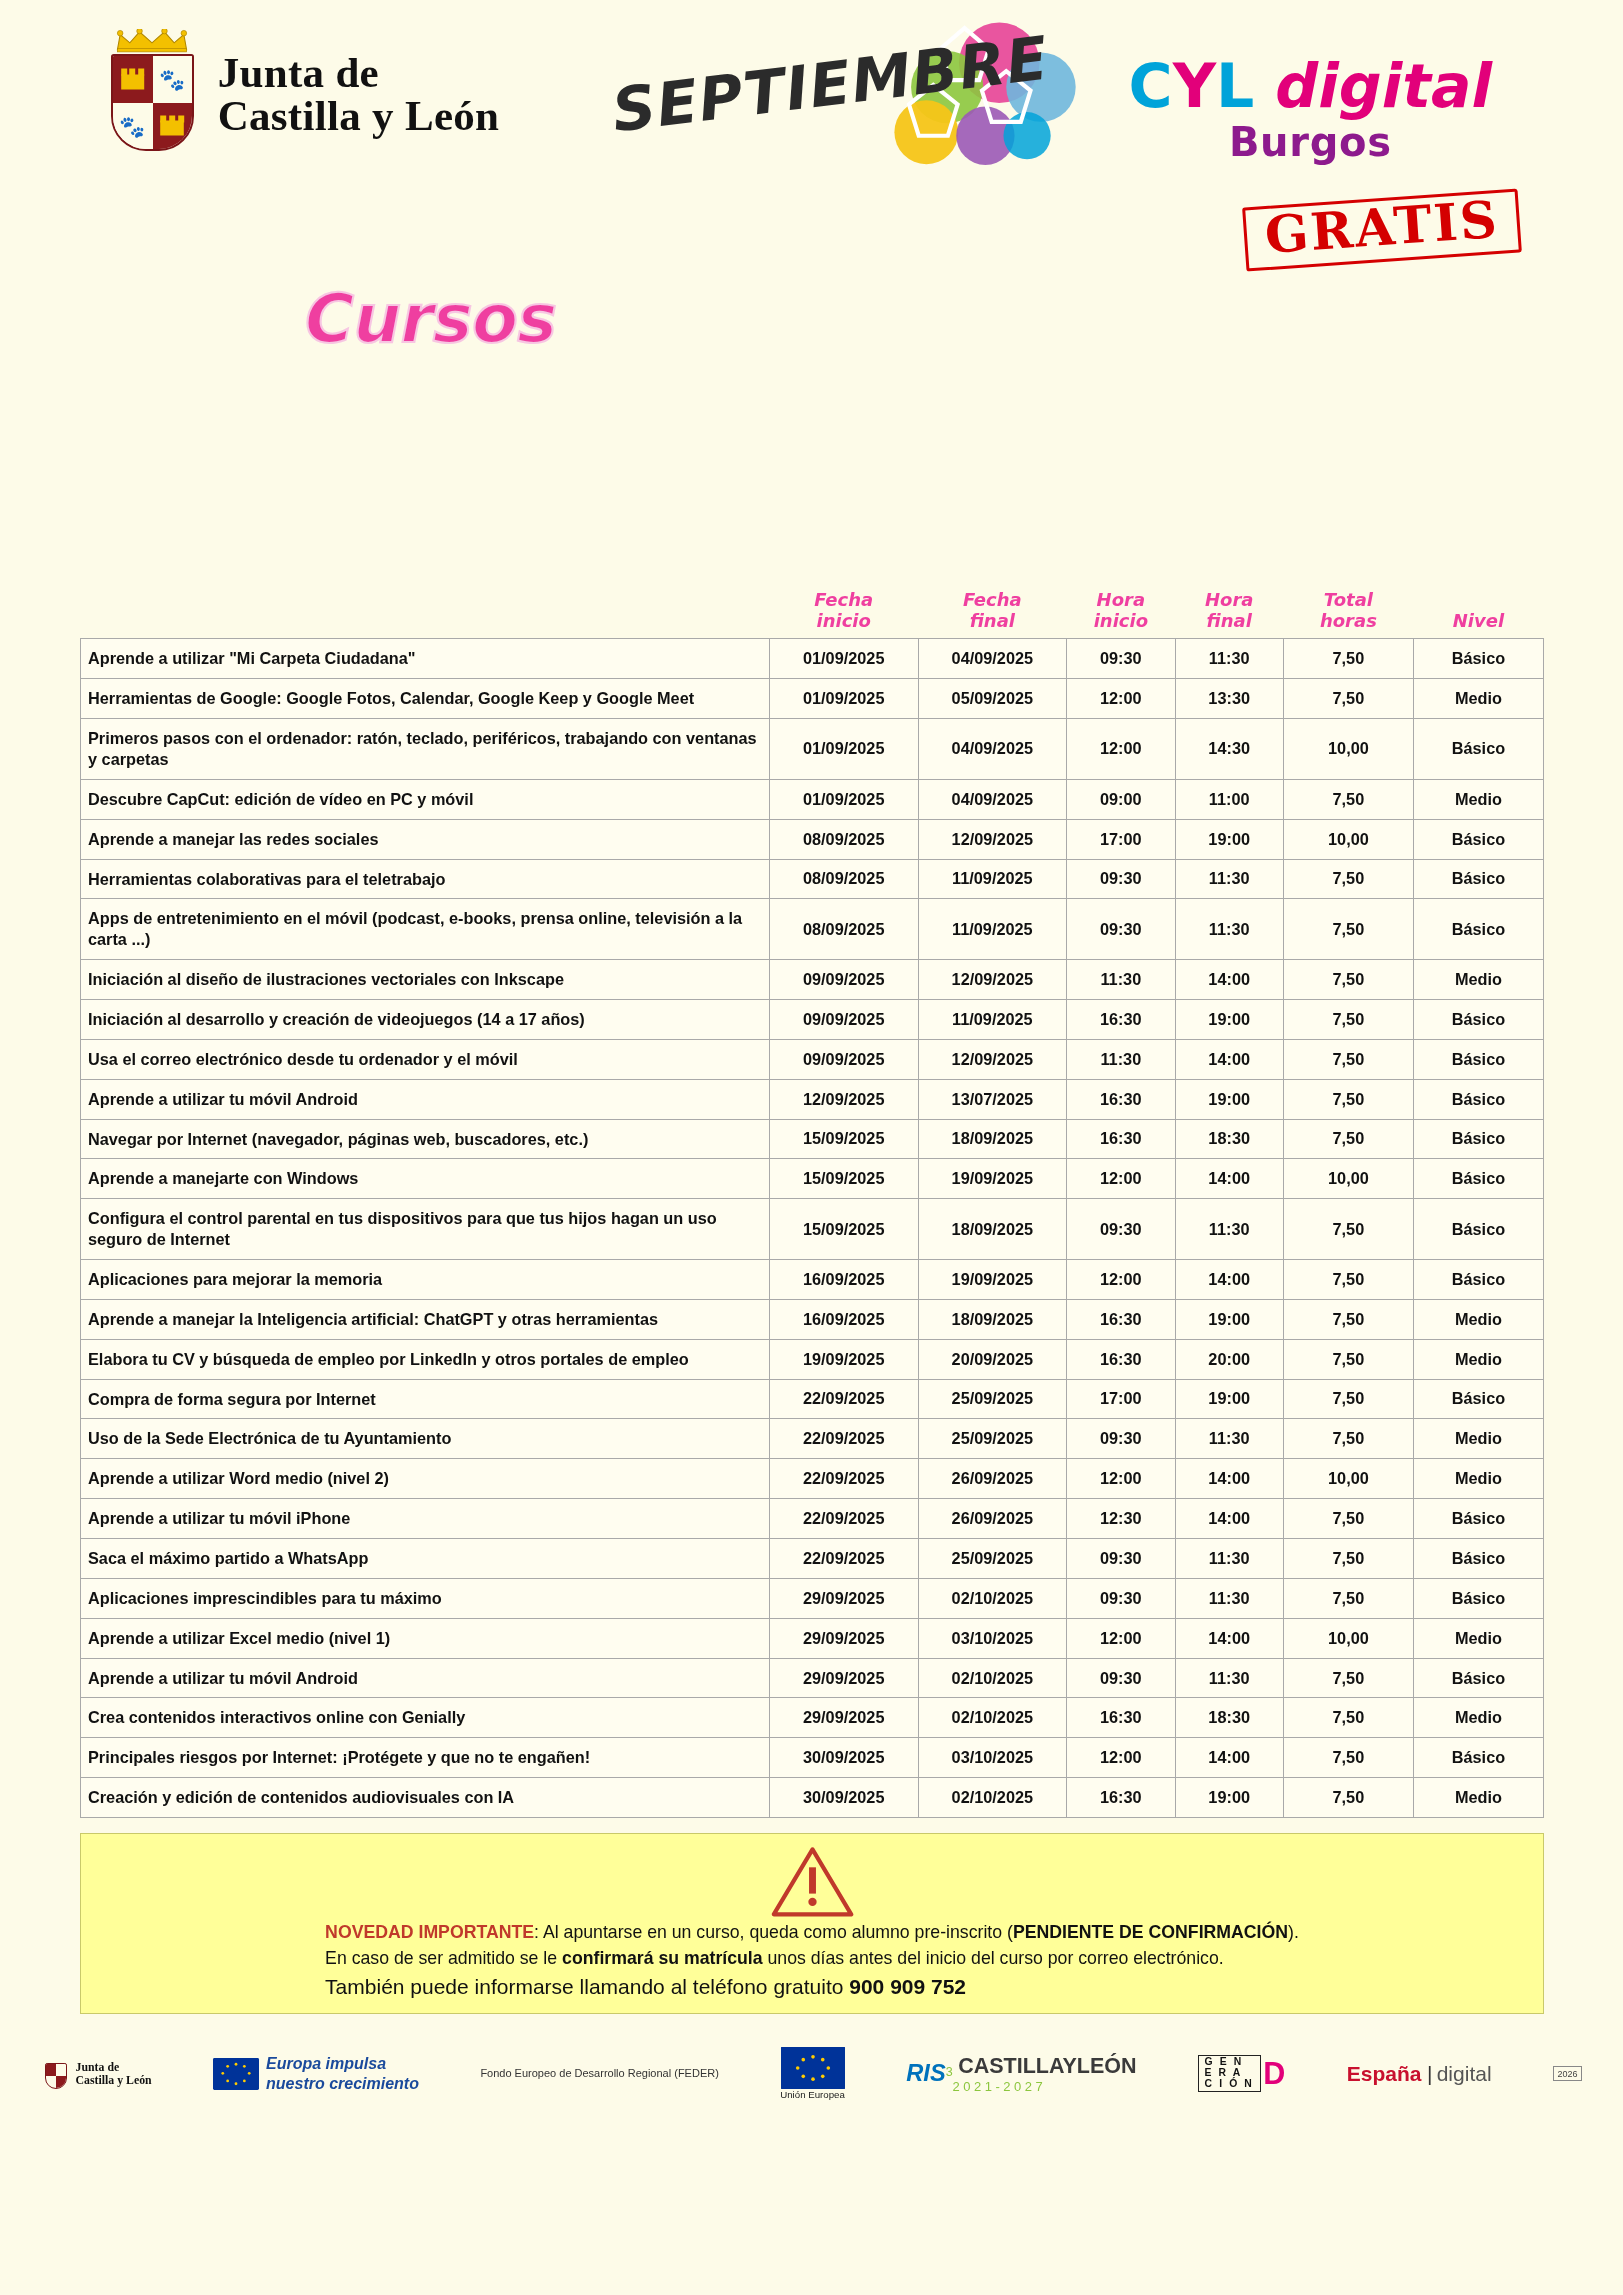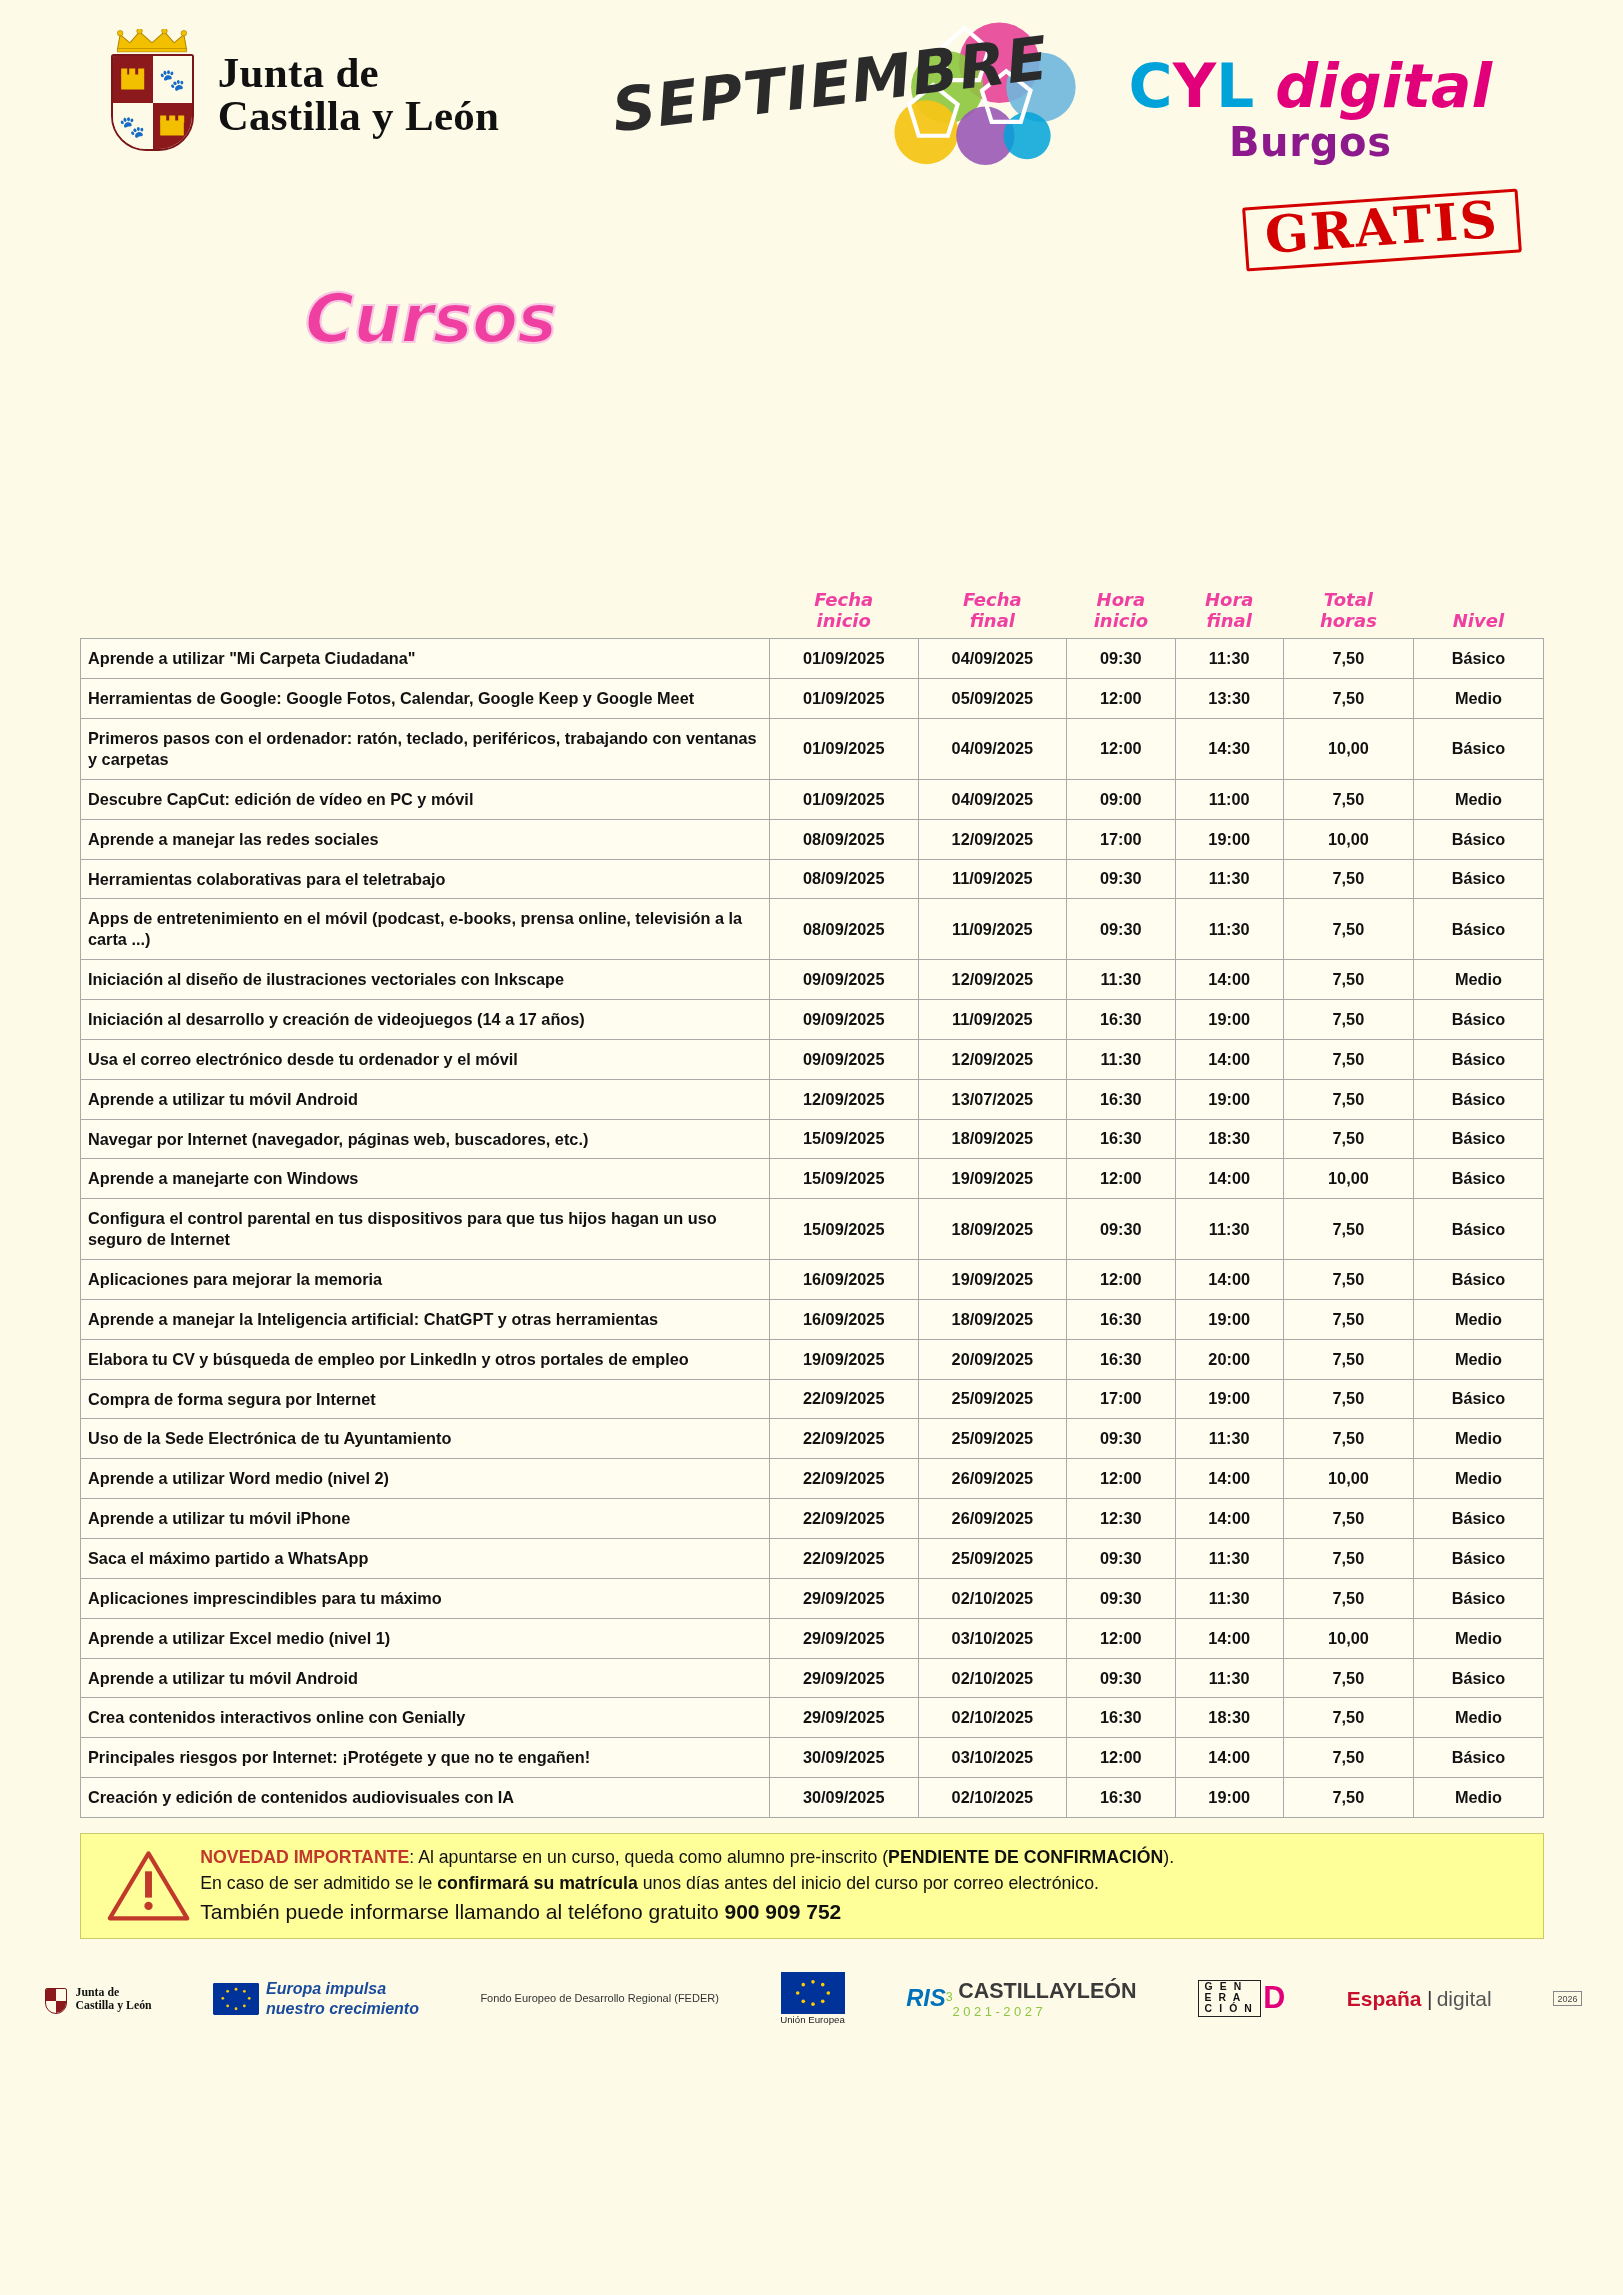--- a/index.html
+++ b/index.html
@@ -192,20 +192,21 @@
   colgroup col.c-n { width: 8.4%; }
 
   
   .notice {
     margin: 15.3px 80px 0 80px;
     background: #ffff99;
     border: 0.7px solid #c9c96a;
     display: flex;
     align-items: center;
     padding: 11px 15.3px;
+    flex-direction: column;
   }
   .warn-icon { flex: 0 0 auto; width: 104px; text-align: center; }
   .notice-text {
     font-size: 17.7px;
     line-height: 1.45;
     color: #111;
   }
   .notice-text .l1 { color: #111; }
   .novedad { color: #c0392b; font-weight: bold; }
   .bold { font-weight: bold; }
@@ -247,21 +248,21 @@
   .feder-txt { font-size: 11px; color: #333; text-align: center; line-height: 1.3;}
   .eu-flag-box { display: flex; flex-direction: column; align-items: center; font-size: 9.7px; color: #222;}
   .eu-flag {
     width: 64px; height: 42px; background: #003399; border-radius: 1.4px; position: relative;
   }
   .ris3 { display:flex; align-items:center; }
   .ris3 .r1 { color: #0072bc; font-weight: bold; font-size: 23.6px; font-style: italic; }
   .ris3 .sup { font-size: 12.5px; vertical-align: super; color:#8cc63e; }
   .ris3 .cyl-txt { color: #3a3a3a; font-weight: bold; font-size: 21.5px; margin-left: 5.6px; }
   .ris3 .years { color: #8cc63e; font-size: 13px; letter-spacing: 3.5px; }
-  .gen { display: flex; align-items: flex-start; }
+  .gen { display: flex; align-items: center; }
   .gen-box { border: 1.4px solid #222; padding: 1.4px 5.6px; font-size: 10.4px; font-weight: bold; line-height: 1.05; letter-spacing: 2.1px;}
   .gen-d { color: #e2007a; font-size: 30.5px; font-weight: bold; margin-left: 2.8px;}
   .esp { display:flex; align-items: baseline; font-size: 21px;}
   .esp .e1 { color: #c8102e; font-weight: bold; }
   .esp .e2 { color: #333; margin-left: 5.6px; }
   .esp .e3 { color: #555; margin-left: 4.2px; }
   .pr-box { border: 0.7px solid #888; font-size: 9px; padding: 1.4px 3.5px; color: #444; text-align:center; }
 </style>
 </head>
 <body>

